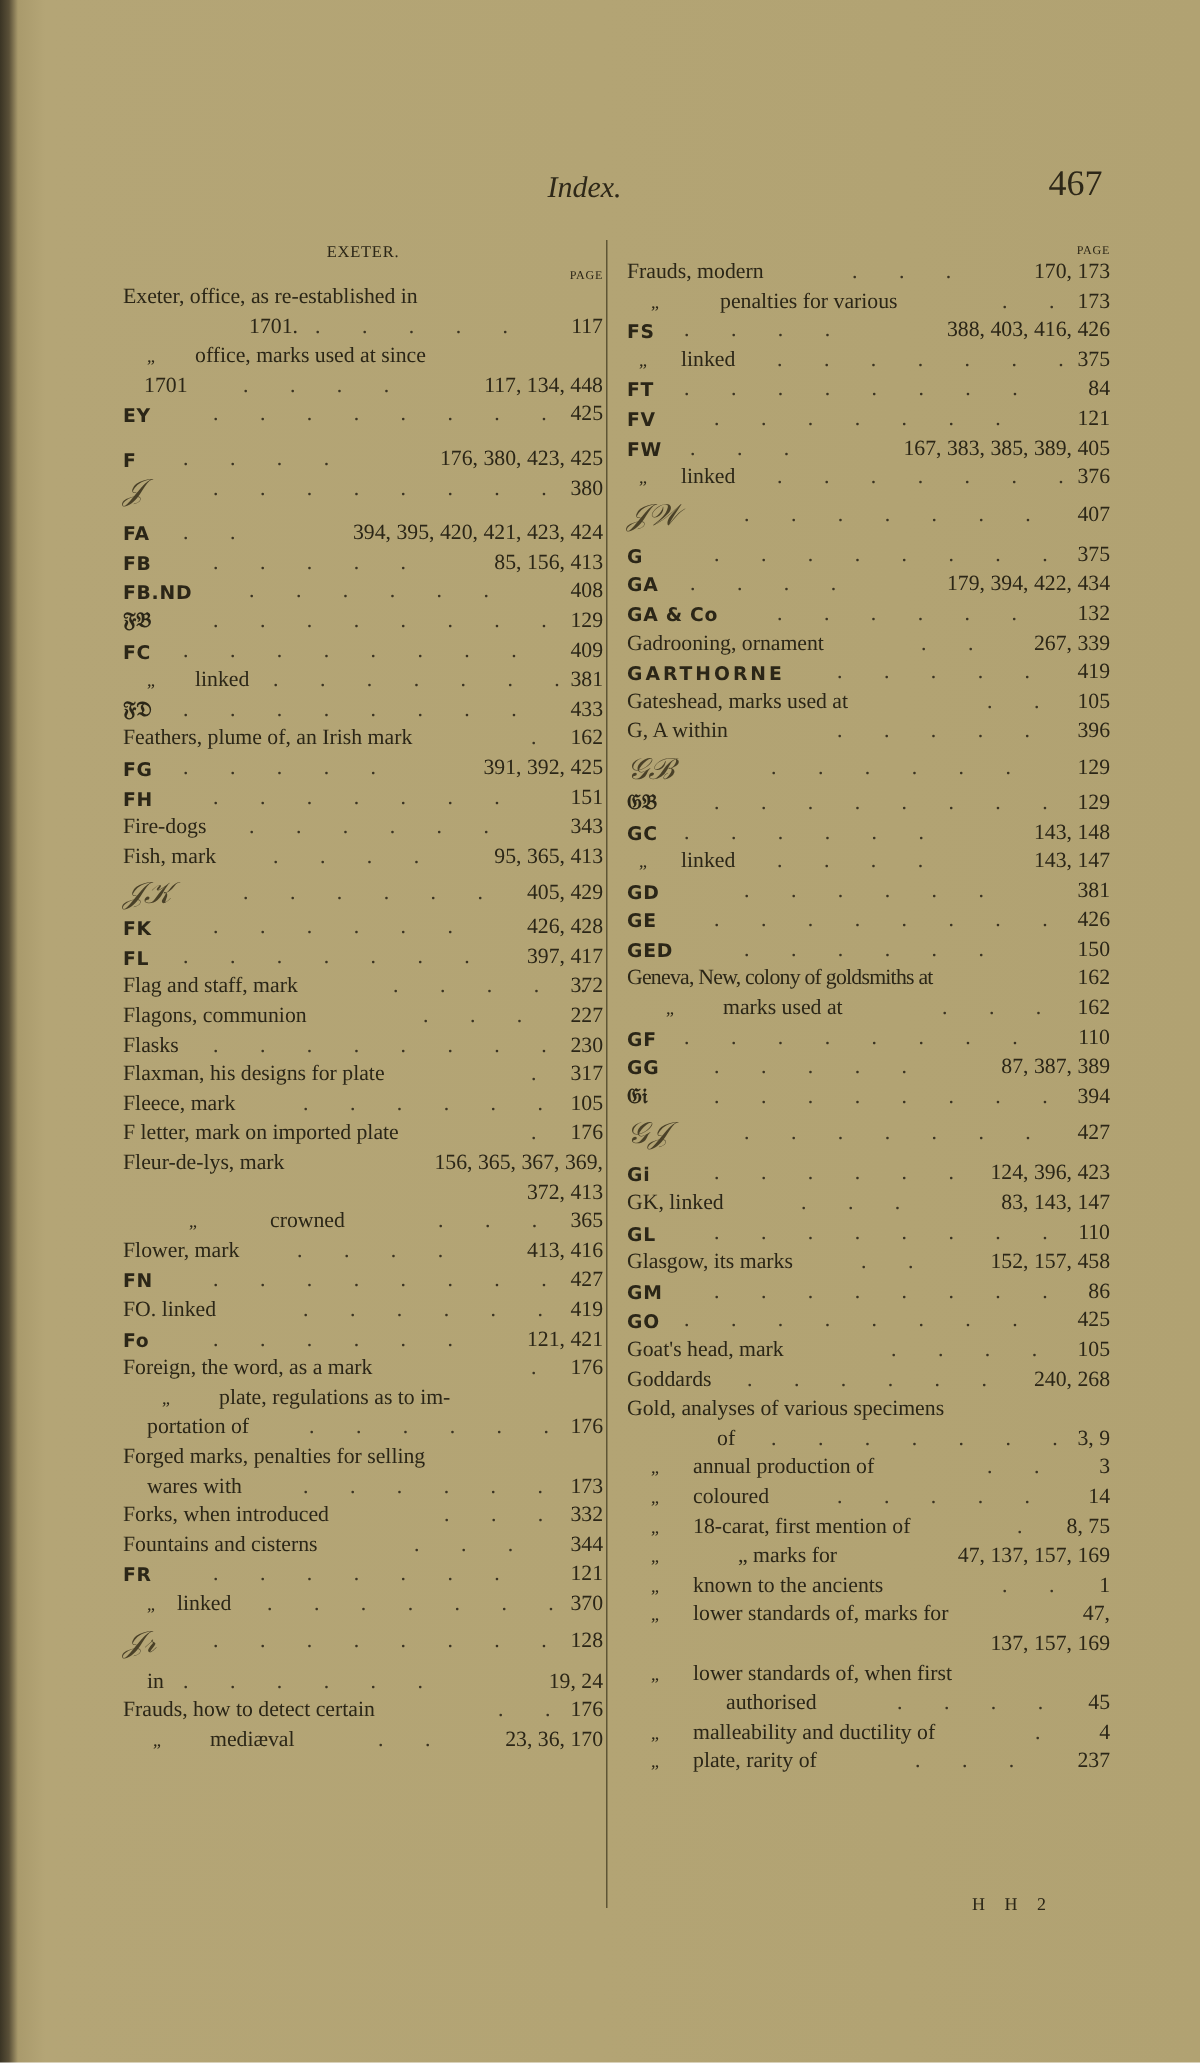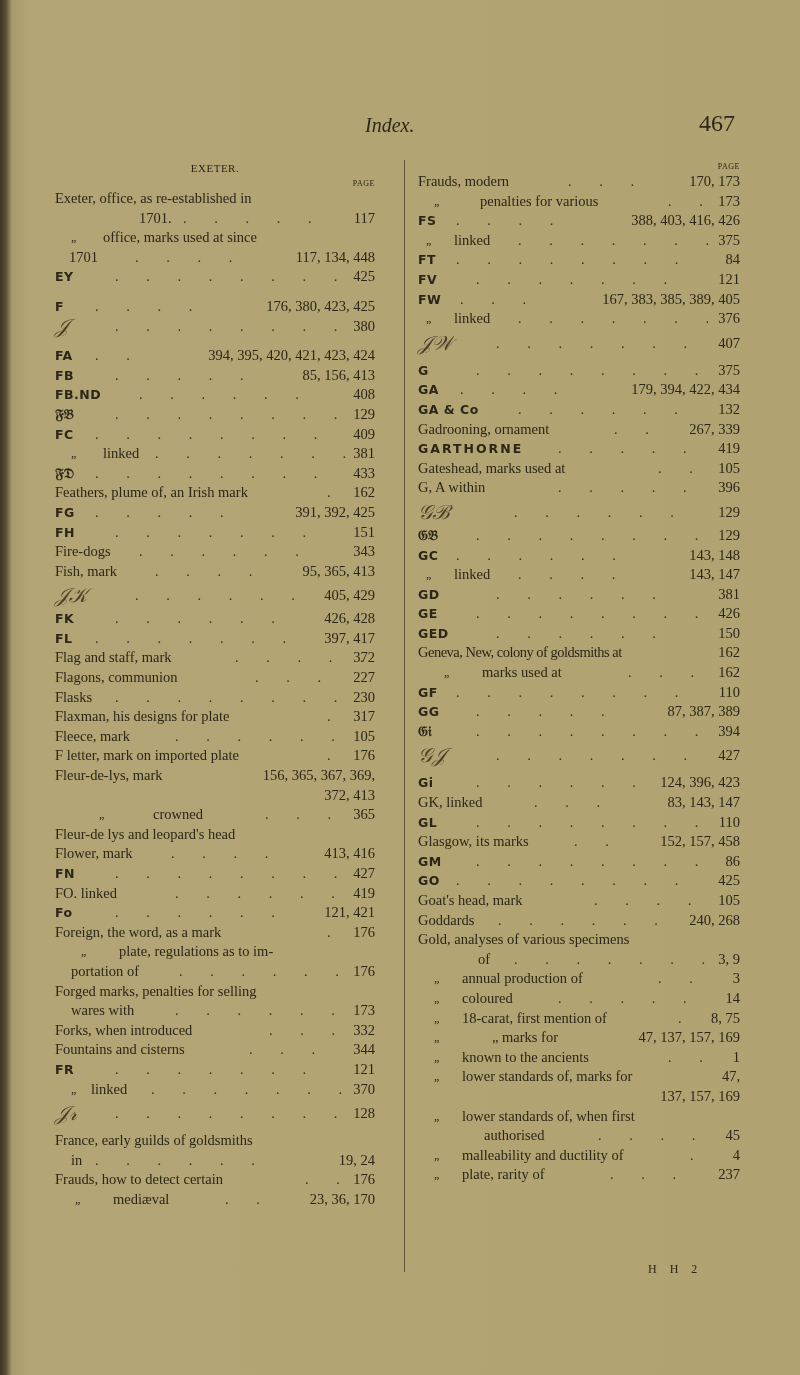--- a/index.html
+++ b/index.html
@@ -7,21 +7,21 @@
     width:800px; height:1375px; overflow:hidden; position:relative;
     background: linear-gradient(90deg, #3a3424 0px, #5a5038 6px, #a99a6c 12px, #b4a576 30px, #b3a474 400px, #b1a272 800px);
     font-family: "DejaVu Serif", "Liberation Serif", serif;
     color:#2b2617;
   }
   .page-header { position:absolute; top:106px; left:0; width:800px; height:40px; }
   .running-title { position:absolute; left:365px; top:8px; font-style:italic; font-size:20px; font-family:"Liberation Serif", serif; color:#2e2818; }
   .page-number { position:absolute; left:699px; top:4px; font-size:24px; font-family:"Liberation Serif", serif; color:#2e2818; }
   .divider { position:absolute; left:404px; top:160px; width:1px; height:1112px; background:#5e5535; }
   .col { position:absolute; top:162px; }
-  .col-left { left:55px; width:320px; }
+  .col-left { left:82px; width:320px; }
   .col-right { left:418px; width:322px; }
   .section-title { text-align:center; font-size:11px; letter-spacing:0.5px; font-family:"Liberation Serif", serif; height:17px; }
   .page-label { text-align:right; font-size:8px; letter-spacing:0.5px; font-family:"Liberation Serif", serif; height:10px; }
   .entry { position:relative; height:19.6px; line-height:19.6px; font-size:14.5px; font-family:"Liberation Serif", serif; white-space:nowrap; }
   .entry.tall { height:28px; line-height:28px; }
   .entry .t { position:absolute; left:0; }
   .entry.i1 .t { left:14px;font-family:Liberation Serif, serif; }
   .entry.i2 .t { left:48px; }
   .entry.i3 .t { left:84px; }
   .entry .p { position:absolute; right:0; }
@@ -194,23 +194,20 @@
   <div class="entry">
       <span class="p">372, 413</span>
     </div>
   <div class="entry i3">
       <span class="ditto" style="left:44px">„</span>
       <span class="t" style="left:98px">crowned</span>
       <span class="dots" style="left:210px">. . .</span>
       <span class="p">365</span>
     </div>
   <div class="entry">
-      <span class="t">Fleur-de lys and leopard's head</span>
-    </div>
-  <div class="entry">
       <span class="t">Flower, mark</span>
       <span class="dots" style="left:116px">. . . .</span>
       <span class="p">413, 416</span>
     </div>
   <div class="entry">
       <span class="t b">FN</span>
       <span class="dots" style="left:60px">. . . . . . . .</span>
       <span class="p">427</span>
     </div>
   <div class="entry">
@@ -265,23 +262,20 @@
       <span class="t" style="left:36px">linked</span>
       <span class="dots" style="left:96px">. . . . . . .</span>
       <span class="p">370</span>
     </div>
   <div class="entry tall">
       <span class="t script">𝒥𝓇</span>
       <span class="dots" style="left:60px">. . . . . . . .</span>
       <span class="p">128</span>
     </div>
   <div class="gap" style="height:4px"></div>
-  <div class="entry">
-      <span class="t">France, early guilds of goldsmiths</span>
-    </div>
   <div class="entry i1">
       <span class="t" style="left:16px">in</span>
       <span class="dots" style="left:40px">. . . . . .</span>
       <span class="p">19, 24</span>
     </div>
   <div class="entry">
       <span class="t">Frauds, how to detect certain</span>
       <span class="dots" style="left:250px">. .</span>
       <span class="p">176</span>
     </div>

